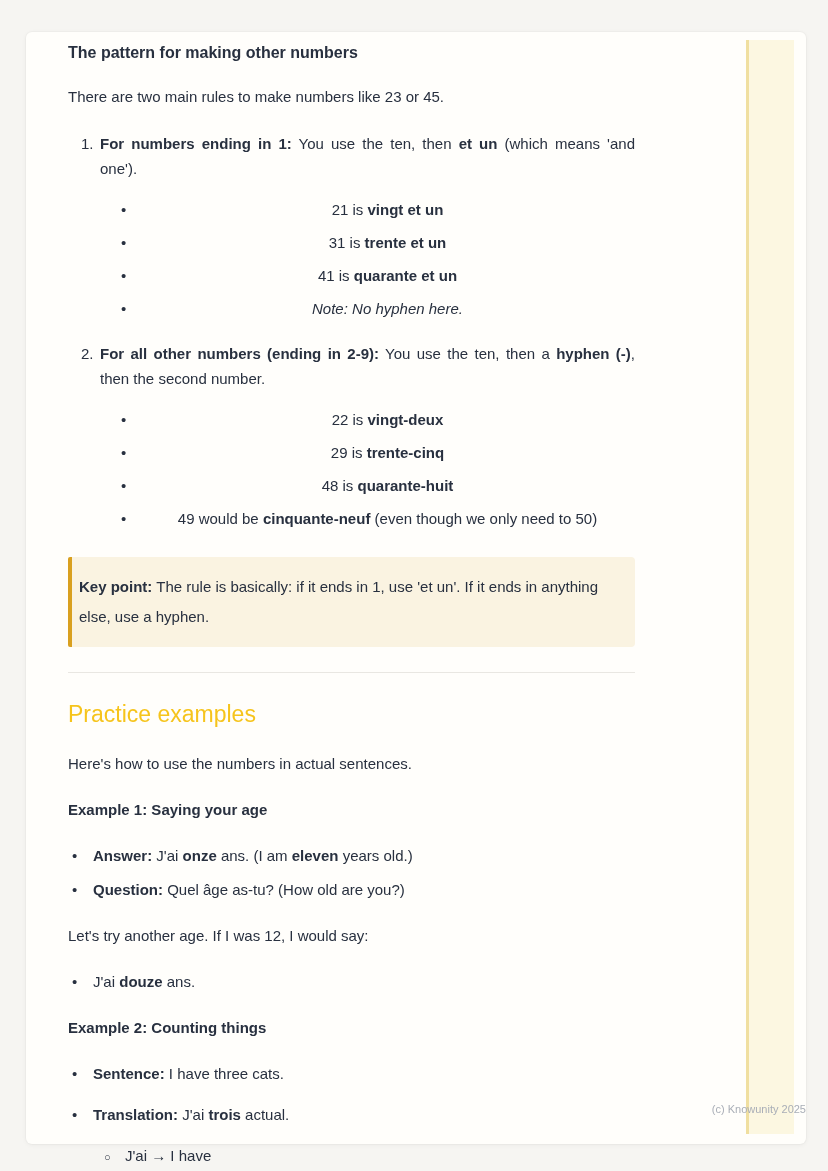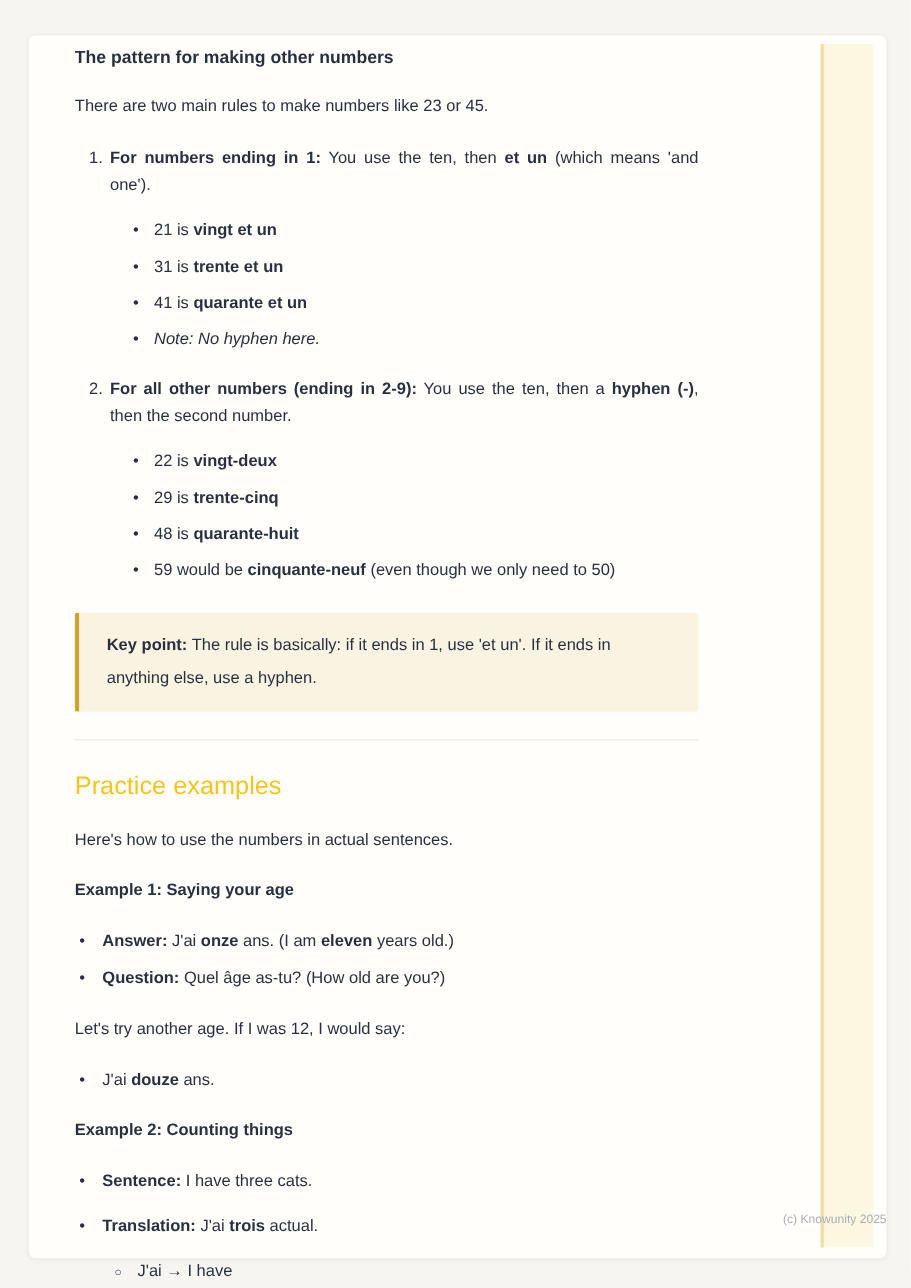--- a/index.html
+++ b/index.html
@@ -17,25 +17,25 @@
   .content{position:absolute;top:10px;left:42px;width:567px;z-index:2;}
   .h3{font-size:16px;font-weight:700;margin:0 0 21px;line-height:22px;}
   .body{font-size:15px;line-height:24px;margin:0 0 22px;}
   .bold{font-weight:700;}
   b{font-weight:700;}
   i{font-style:italic;}
   ol.rules{margin:0 0 4px;padding:0;list-style:none;counter-reset:rule;}
   ol.rules>li{counter-increment:rule;position:relative;padding-left:32px;margin-bottom:20px;}
   ol.rules>li::before{content:counter(rule) ".";position:absolute;left:13px;top:0;font-size:15px;line-height:25px;}
   .rule-text{font-size:15px;line-height:25px;text-align:justify;}
-  ul.sub{list-style:none;margin:17px 0 0;padding:0;}
+  ul.sub{list-style:none;margin:17px 0 0;padding:0;text-align:center;}
   ul.sub>li{position:relative;padding-left:40px;margin-bottom:9px;font-size:15px;line-height:24px;}
   ul.sub>li::before{content:"\2022";position:absolute;left:21px;top:0;}
   .callout{background:var(--calloutBg);border-left:4px solid var(--calloutBorder);
-        border-radius:2px 4px 4px 2px;padding:15px 25px;margin:26px 0 0;}
+        border-radius:2px 4px 4px 2px;padding:15px 7px;margin:26px 0 0;}
   .callout-text{margin:0;font-size:15px;line-height:30px;}
   hr.divider{border:none;border-top:1px solid var(--divider);margin:25px 0 0;}
   .h2{color:var(--accent);font-size:23px;font-weight:400;margin:27px 0 24px;line-height:28px;}
   ul.top{list-style:none;margin:0 0 22px;padding:0;}
   ul.top>li{position:relative;padding-left:25px;margin-bottom:10px;font-size:15px;line-height:24px;}
   ul.top>li::before{content:"\2022";position:absolute;left:4px;top:0;}
   ul.top.spread>li{margin-bottom:17px;}
   ul.circles{list-style:none;margin:17px 0 0;padding:0;}
   ul.circles>li{position:relative;padding-left:32px;margin-bottom:9px;font-size:15px;line-height:24px;}
   ul.circles>li::before{content:"\25CB";position:absolute;left:11px;top:1px;font-size:11px;}
@@ -61,21 +61,21 @@
               <li><span>41 is </span><b>quarante et un</b></li>
               <li><i>Note: No hyphen here.</i></li>
             </ul>
         </li>
         <li>
           <div class="rule-text"><b>For all other numbers (ending in 2-9):</b><span> You use the ten, then a </span><b>hyphen (-)</b><span>, then the second number.</span></div>
           <ul class="sub">
               <li><span>22 is </span><b>vingt-deux</b></li>
               <li><span>29 is </span><b>trente-cinq</b></li>
               <li><span>48 is </span><b>quarante-huit</b></li>
-              <li><span>59 would be </span><b>cinquante-neuf</b><span> (even though we only need to 50)</span></li>
+              <li><span>49 would be </span><b>cinquante-neuf</b><span> (even though we only need to 50)</span></li>
             </ul>
         </li>
       </ol>
 
       <div class="callout">
         <p class="callout-text"><b>Key point:</b><span> The rule is basically: if it ends in 1, use 'et un'. If it ends in anything else, use a hyphen.</span></p>
       </div>
 
       <hr class="divider">
 

